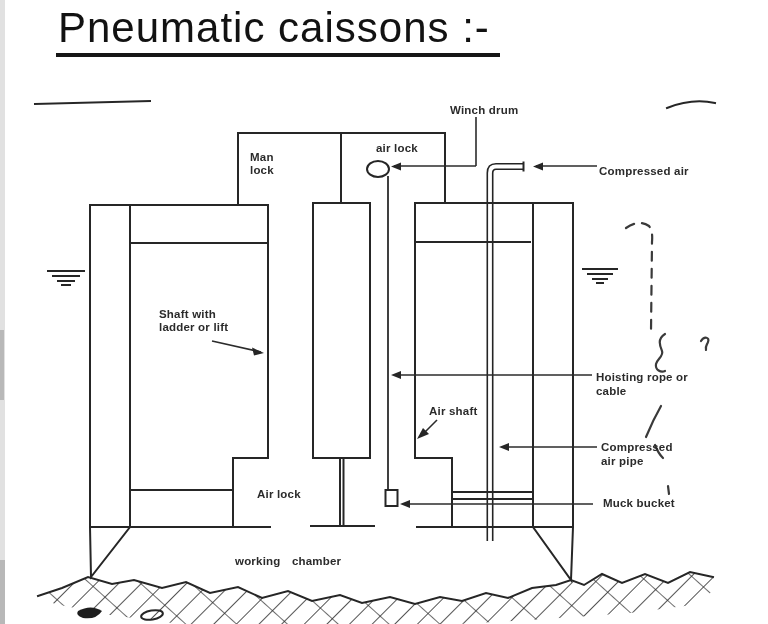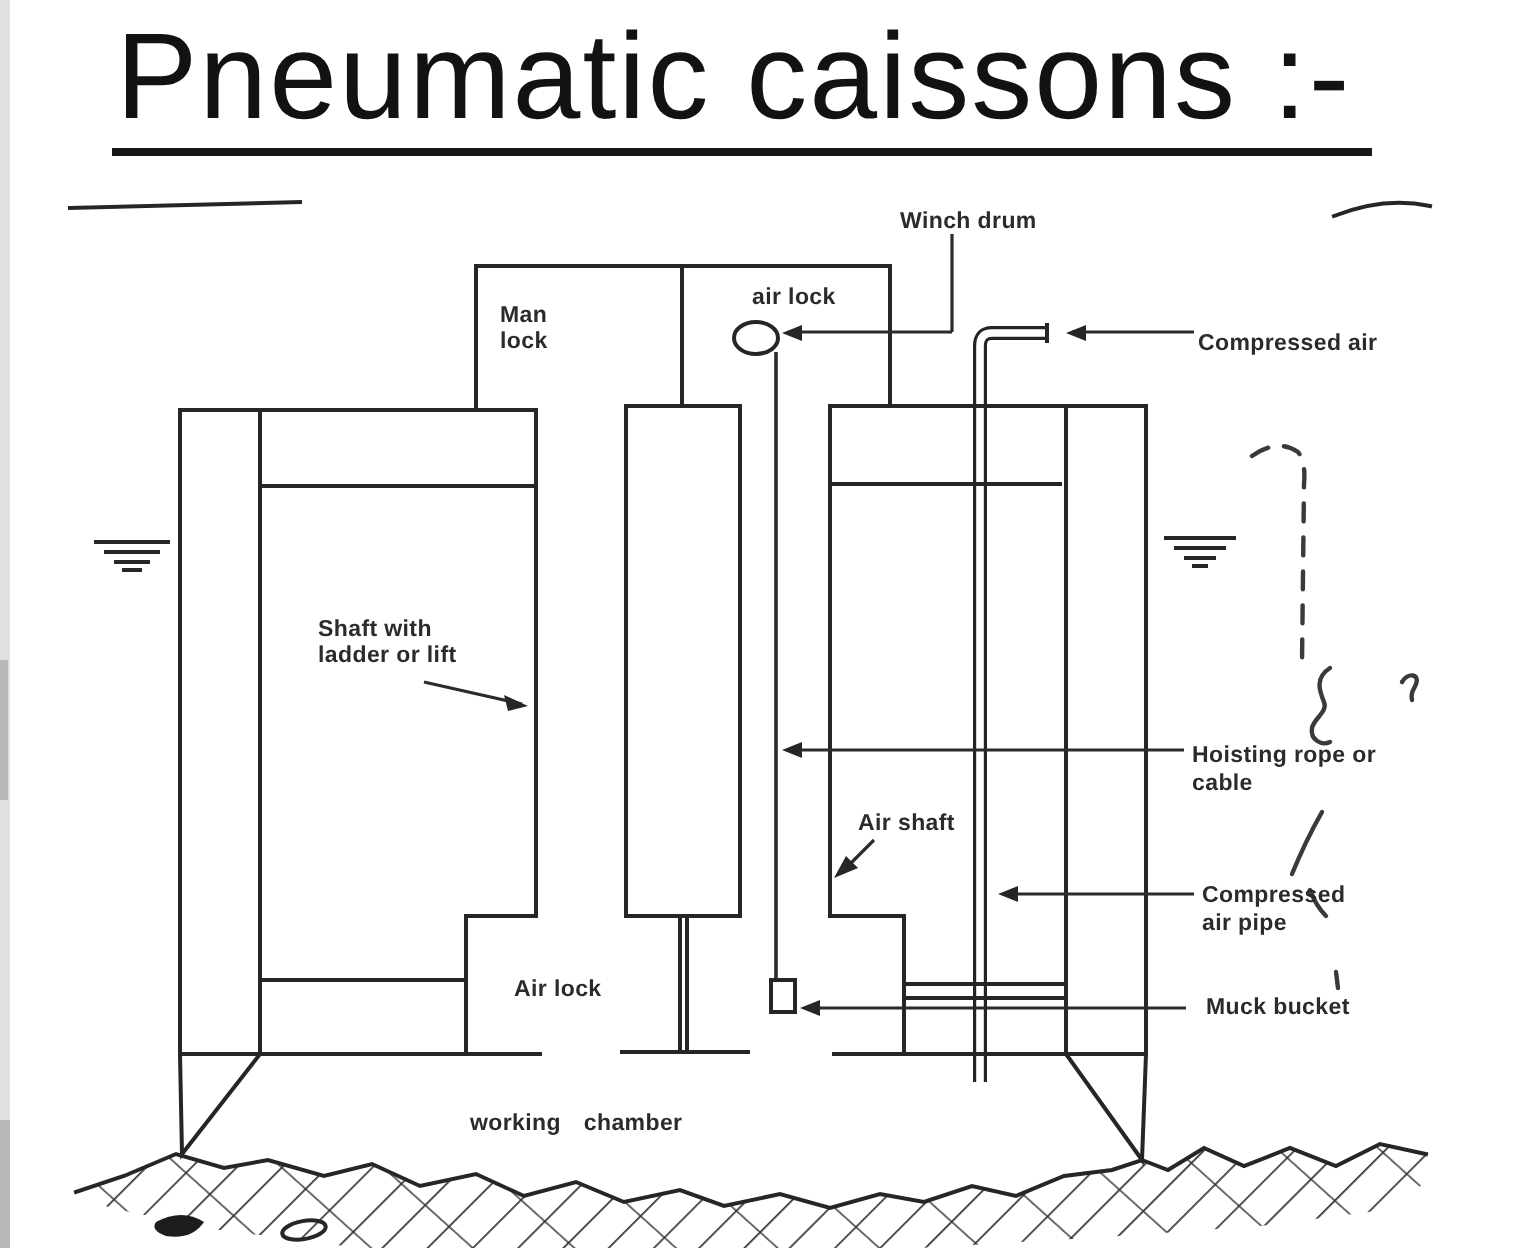--- a/index.html
+++ b/index.html
@@ -2,21 +2,21 @@
 <html><head>
 <meta charset="utf-8">
 <style>
   html,body{margin:0;padding:0;background:#ffffff;}
   .page{
     position:relative;width:768px;height:624px;background:#ffffff;overflow:hidden;
     font-family:"Liberation Sans",sans-serif;
   }
   .title{
     position:absolute;left:56px;top:5px;display:inline-block;
-    font-size:61px;line-height:1.1;letter-spacing:1px;color:#121212;
+    font-size:42px;line-height:1.1;letter-spacing:1px;color:#121212;
     padding:0 10px 2px 2px;border-bottom:4px solid #161616;white-space:nowrap;
   }
   svg{position:absolute;left:0;top:0;}
   .ln{stroke:#262626;stroke-width:2;fill:none;stroke-linecap:square;}
   .thin{stroke:#2b2b2b;stroke-width:1.6;fill:none;stroke-linecap:butt;}
   .lbl{font-size:11.5px;font-weight:700;fill:#2b2b2b;letter-spacing:.2px;}
   .arr{fill:#262626;stroke:none;}
   .hand{stroke:#3a3a3a;stroke-width:2.2;fill:none;stroke-linecap:round;}
 </style>
 </head>

